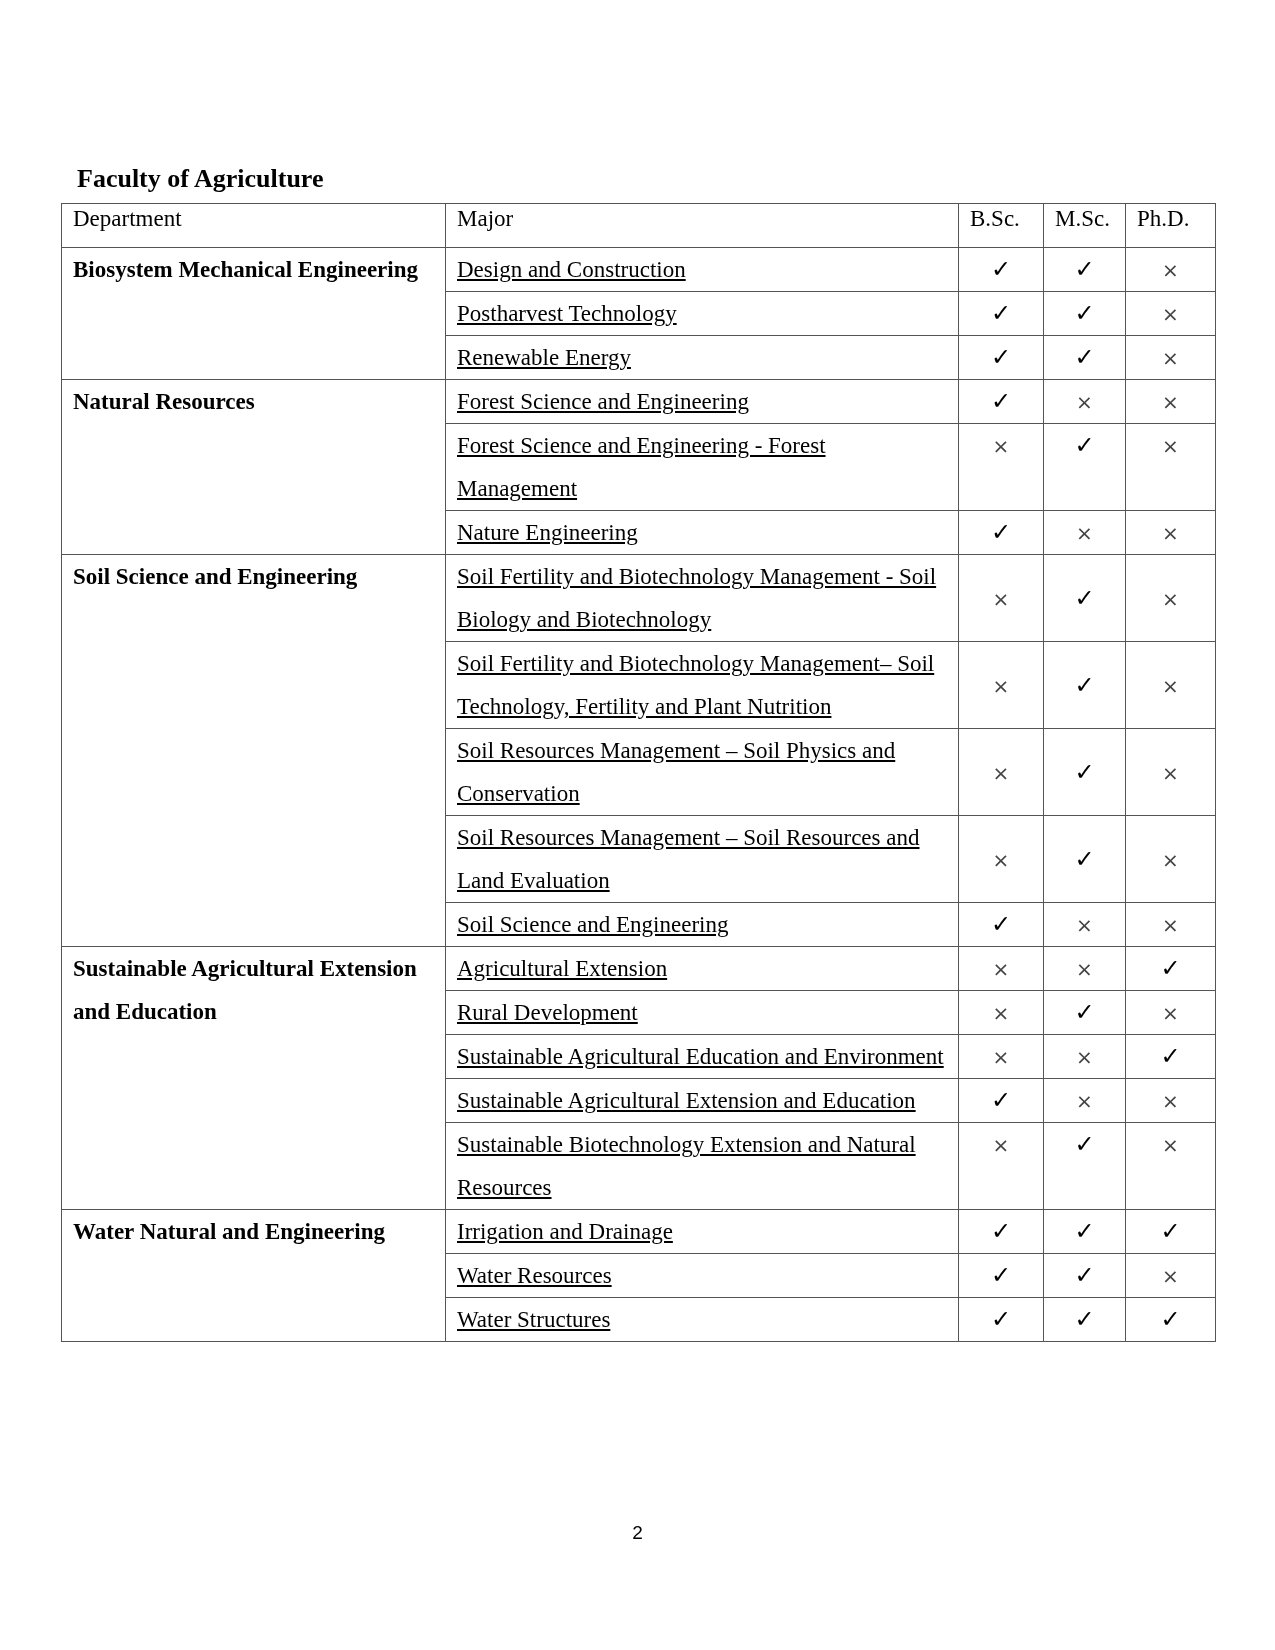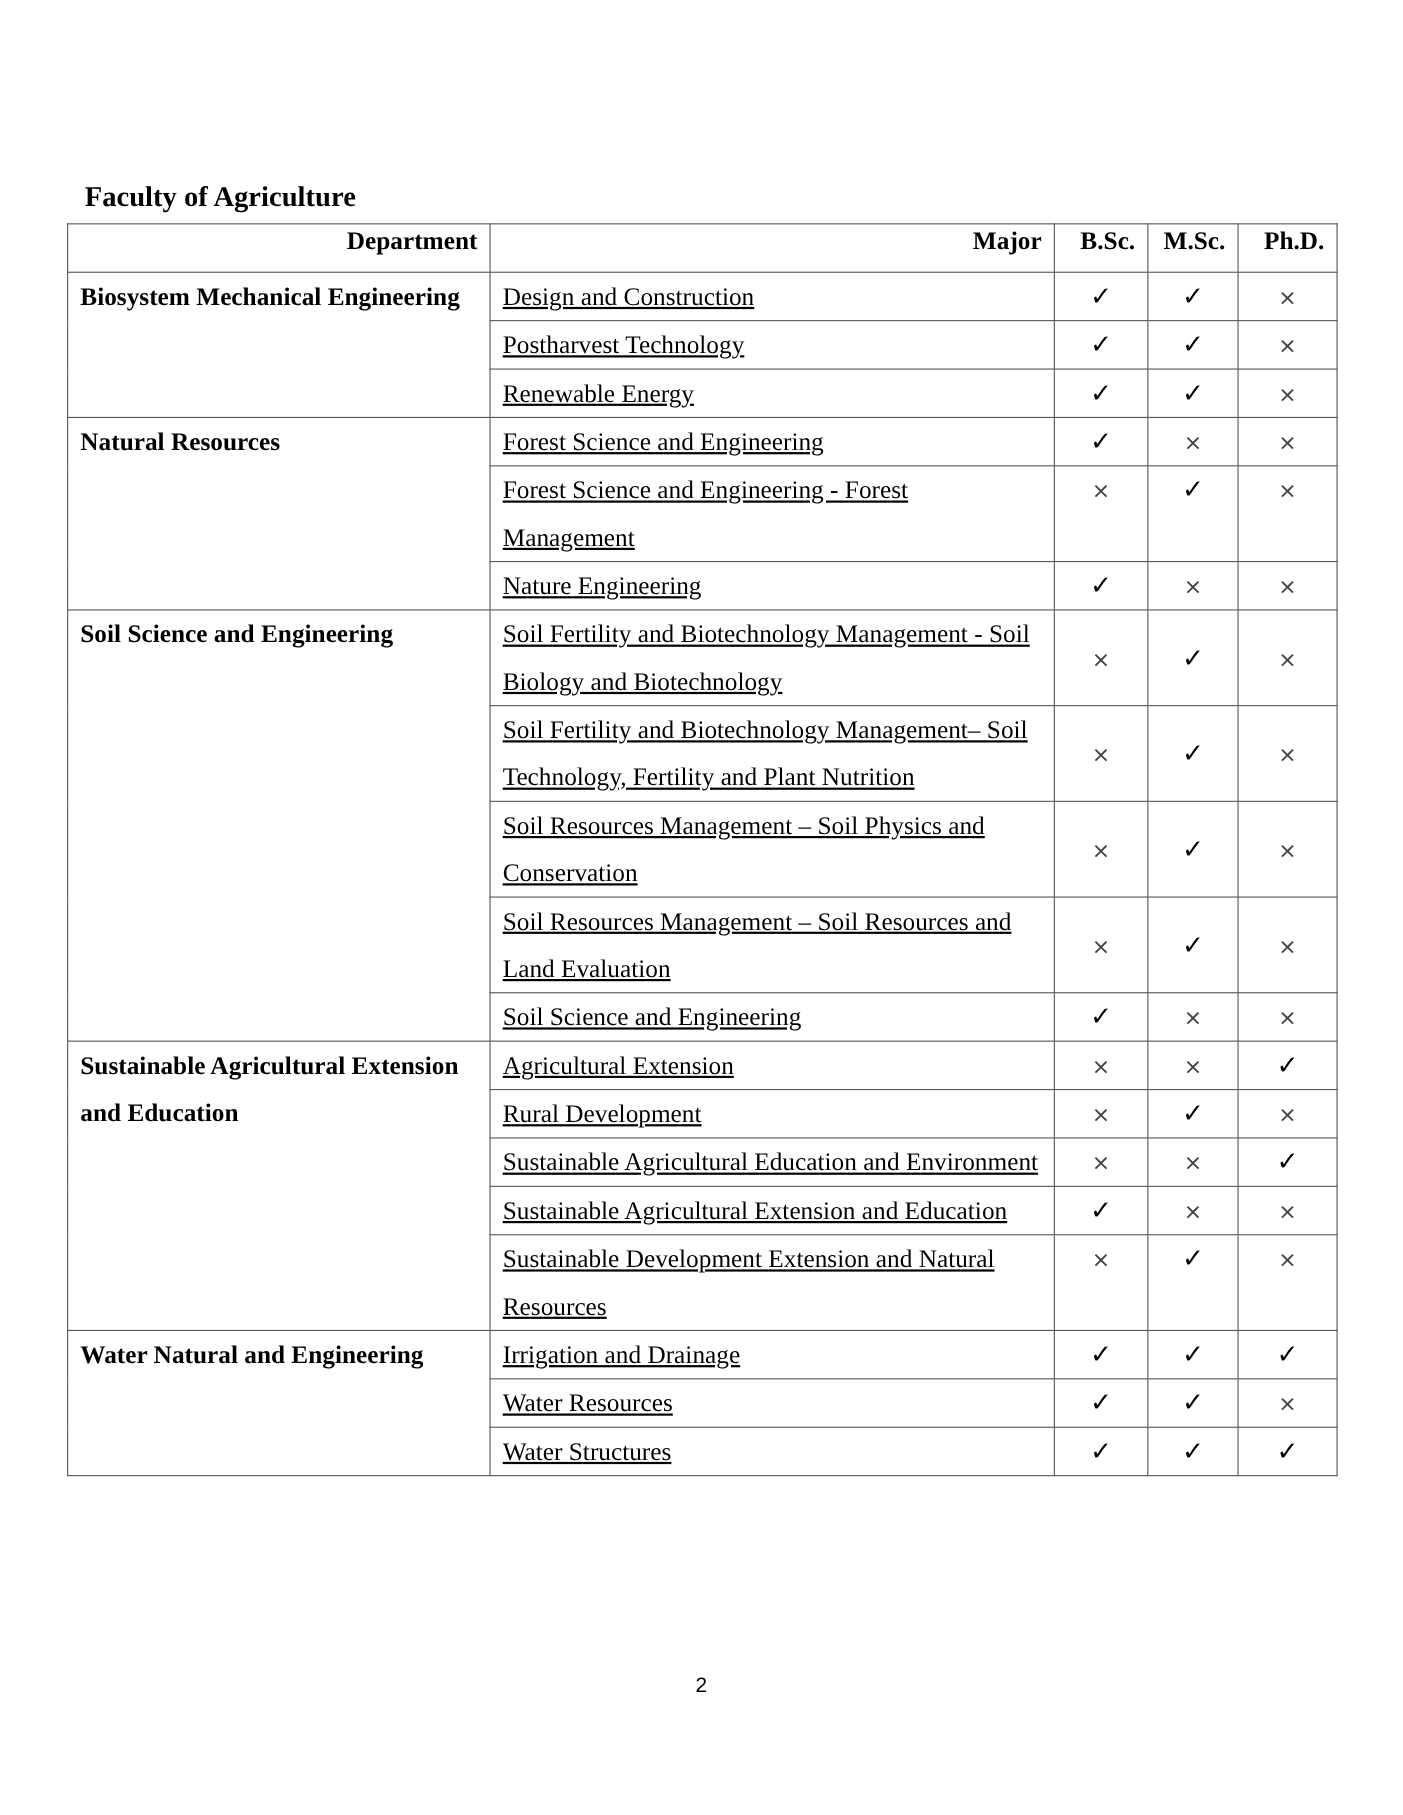--- a/index.html
+++ b/index.html
@@ -7,21 +7,21 @@
          font-family: "Liberation Serif", "DejaVu Serif", serif; color: #000; }
   .title { position: absolute; left: 61px; top: 148px; font-size: 26px; font-weight: bold; margin: 16px; }
   table.prog { position: absolute; left: 61px; top: 203px; border-collapse: collapse;
                table-layout: fixed; width: 1154px; font-size: 23px; }
   table.prog col.c-dept { width: 384px; }
   table.prog col.c-major { width: 513px; }
   table.prog col.c-bsc { width: 85px; }
   table.prog col.c-msc { width: 82px; }
   table.prog col.c-phd { width: 90px; }
   table.prog th, table.prog td { border: 1.5px solid #555; padding: 0 11px; vertical-align: top; }
-  table.prog th { font-weight: bold; text-align: right; height: 43px; line-height: 30px; padding-top: 0; vertical-align: top; }
+  table.prog th { font-weight: normal; text-align: left; height: 43px; line-height: 30px; padding-top: 0; vertical-align: top; }
   table.prog td { line-height: 43px; }
   td.dept { vertical-align: middle; line-height: 43px; font-weight: bold; }
   td.dept.top { vertical-align: top; }
   td.major { height: 43px; text-decoration: underline; }
   td.mark { text-align: center; padding: 0; }
   td.mark.mid { vertical-align: middle; }
   .check { font-size: 24px; font-family: "DejaVu Sans", sans-serif; font-weight: bold; line-height: 28px; display: inline-block; }
   .cross { font-size: 20px; font-family: "DejaVu Sans", sans-serif; color: #444; line-height: 28px; display: inline-block; }
   td.mark.topmark span { margin-top: 2px; }
   .pagenum { position: absolute; left: 0; width: 1275px; top: 1522px; text-align: center;
@@ -138,21 +138,21 @@
         <td class="mark topmark"><span class="cross">×</span></td>
         <td class="mark topmark"><span class="check">✓</span></td>
       </tr>
       <tr>
         <td class="major">Sustainable Agricultural Extension and Education</td>
         <td class="mark topmark"><span class="check">✓</span></td>
         <td class="mark topmark"><span class="cross">×</span></td>
         <td class="mark topmark"><span class="cross">×</span></td>
       </tr>
       <tr>
-        <td class="major">Sustainable Development Extension and Natural Resources</td>
+        <td class="major">Sustainable Biotechnology Extension and Natural Resources</td>
         <td class="mark topmark"><span class="cross">×</span></td>
         <td class="mark topmark"><span class="check">✓</span></td>
         <td class="mark topmark"><span class="cross">×</span></td>
       </tr>
       <tr>
         <td class="dept top" rowspan="3">Water Natural and Engineering</td>
         <td class="major">Irrigation and Drainage</td>
         <td class="mark topmark"><span class="check">✓</span></td>
         <td class="mark topmark"><span class="check">✓</span></td>
         <td class="mark topmark"><span class="check">✓</span></td>

